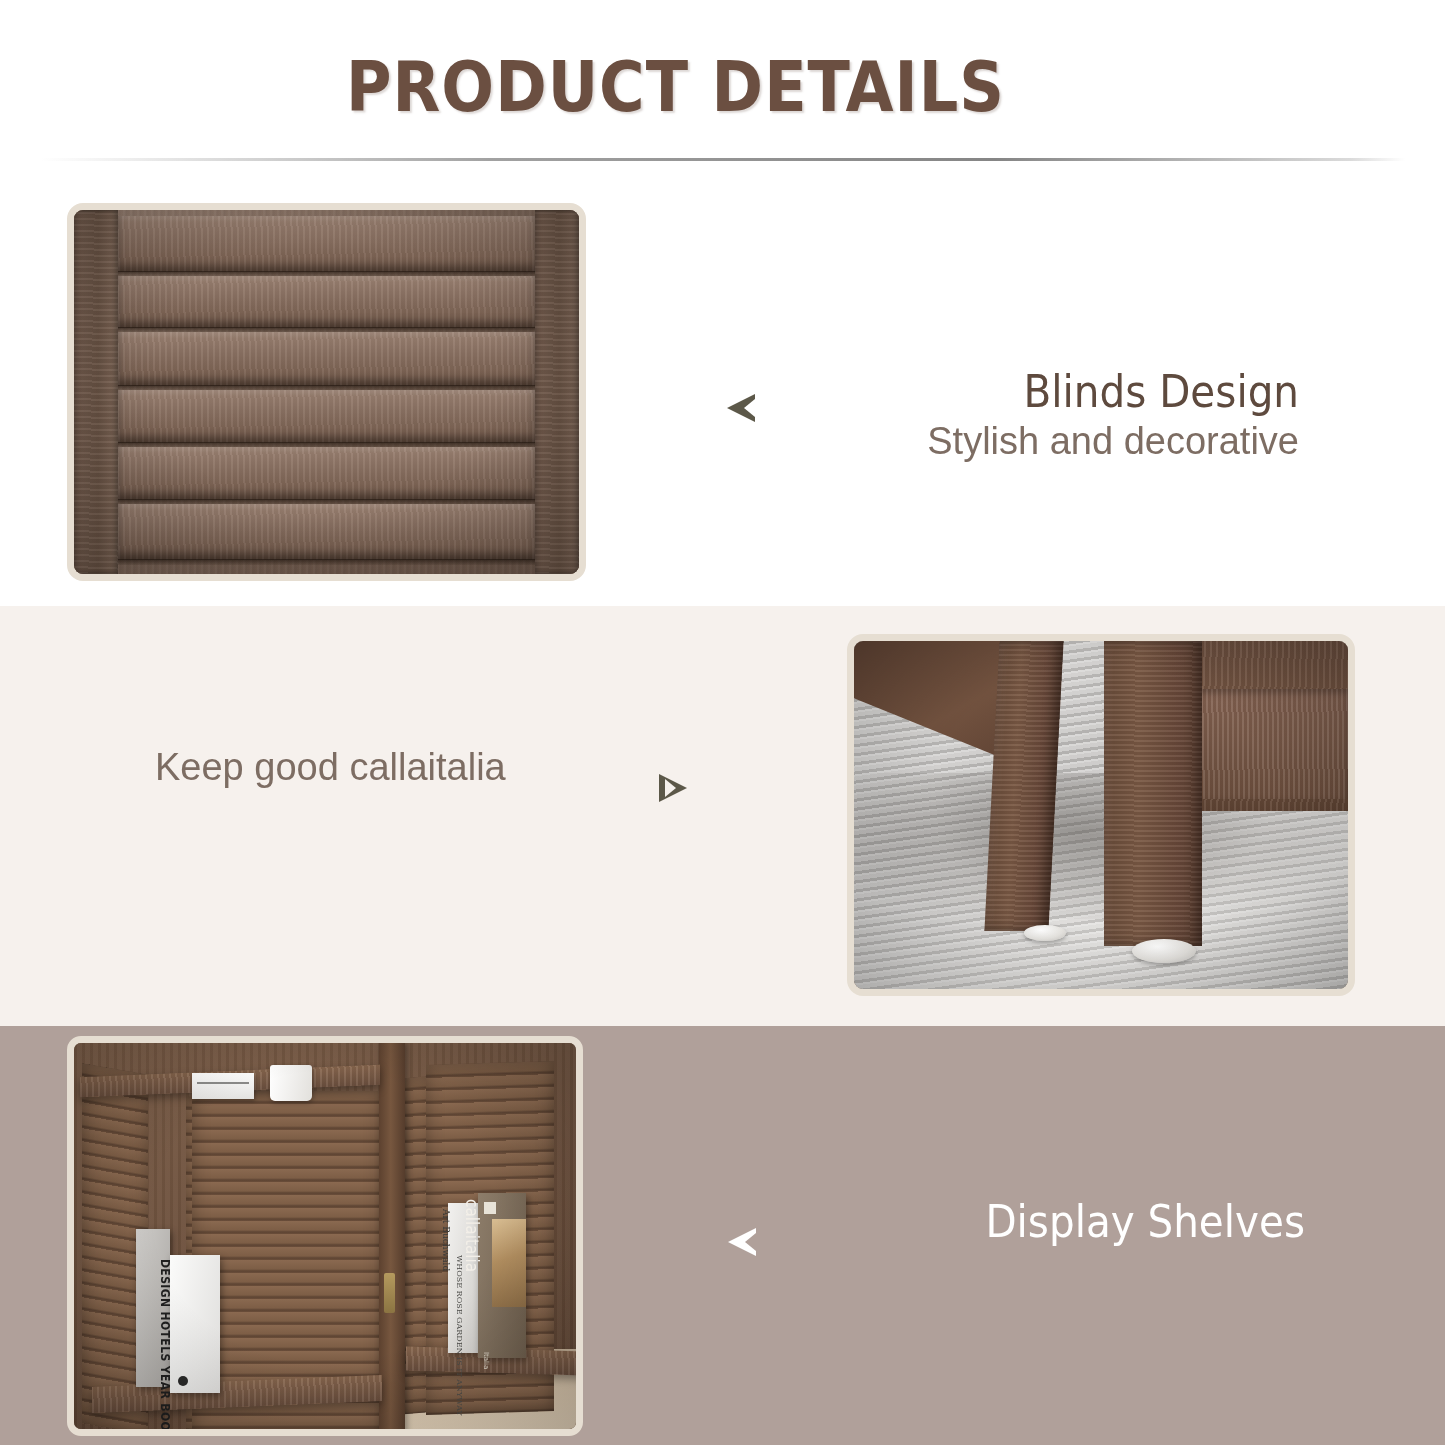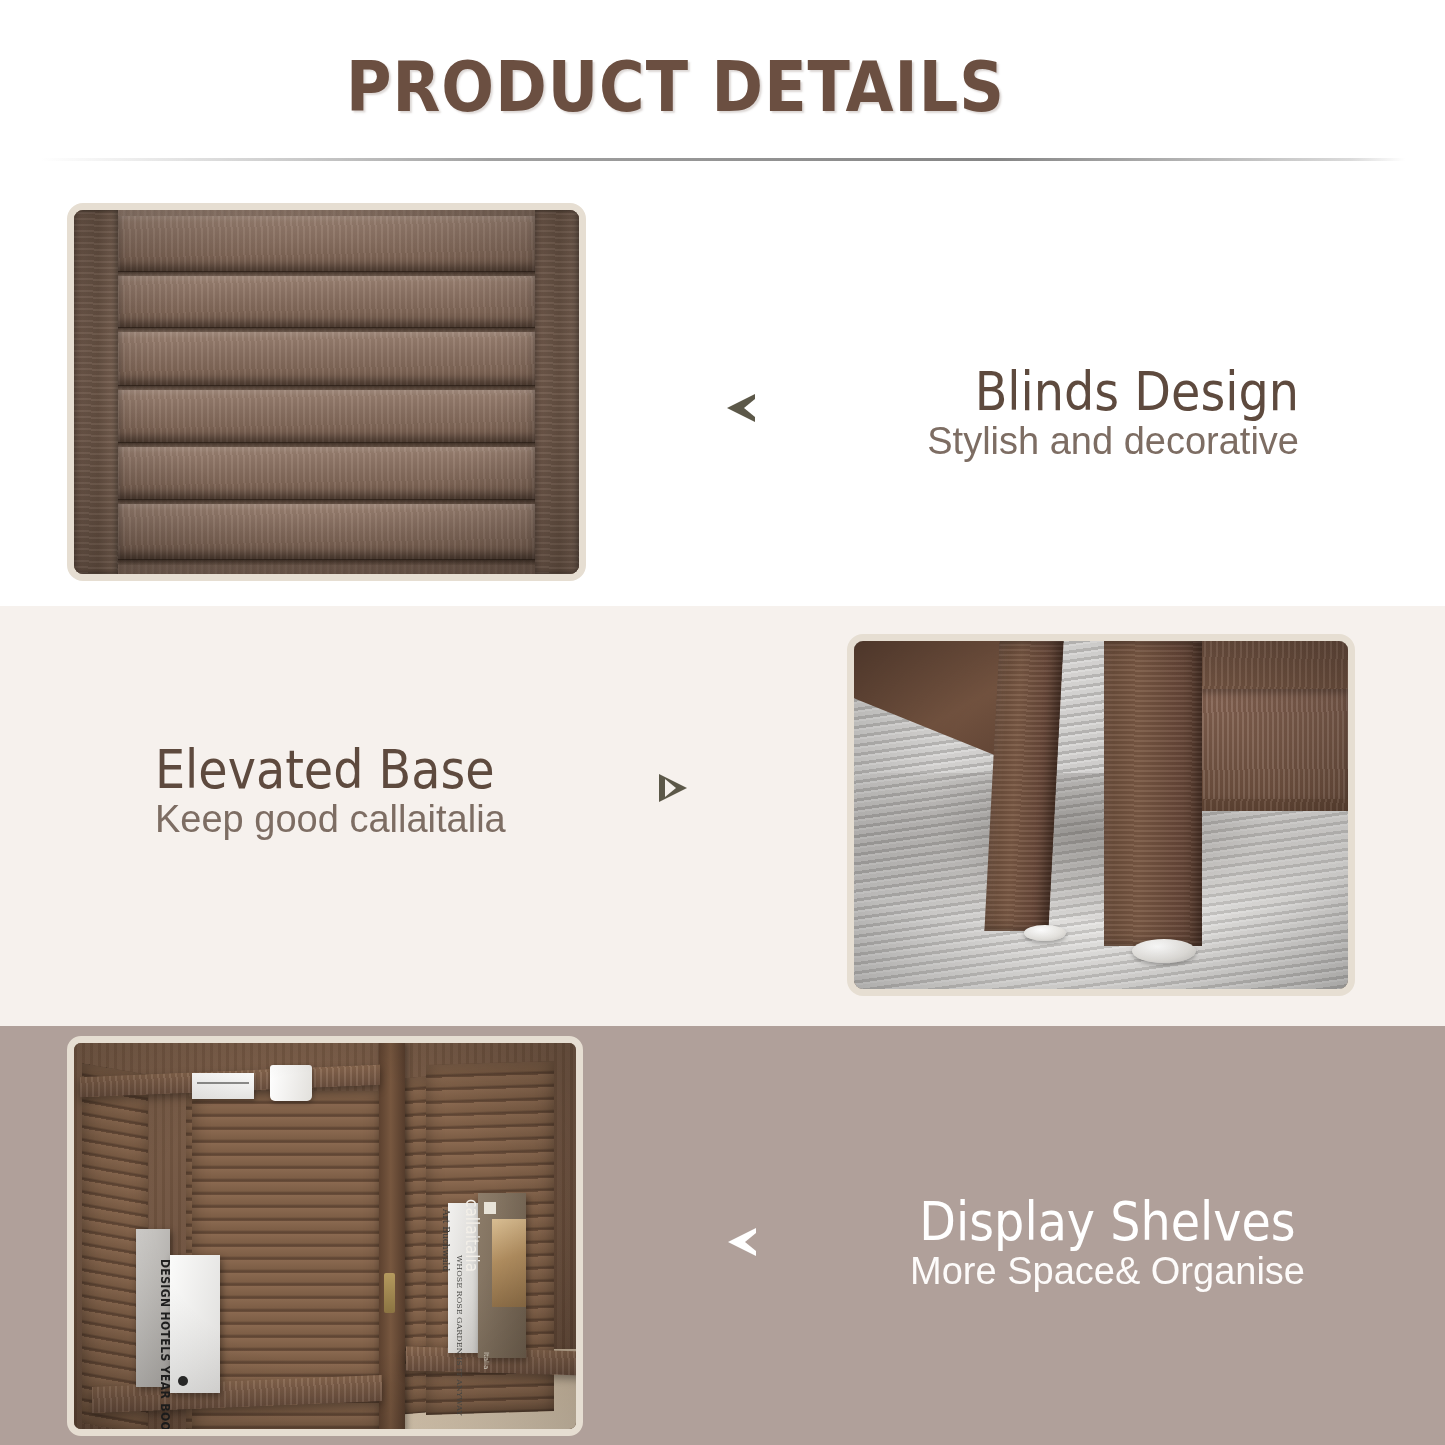--- a/index.html
+++ b/index.html
@@ -239,21 +239,21 @@
   }
   .photo-vignette {
     position:absolute; inset:0; pointer-events:none;
     background:radial-gradient(ellipse at 50% 45%, rgba(0,0,0,0) 48%, rgba(0,0,0,0.22) 100%);
   }
 
   
   .caption { position:absolute; }
   .cap-title {
     font-family:"DejaVu Sans Condensed","Liberation Sans",sans-serif;
-    font-size:53px; line-height:52px; color:#5e4a3e; white-space:nowrap;
+    font-size:45px; line-height:52px; color:#5e4a3e; white-space:nowrap;
   }
   .cap-sub {
     font-family:Liberation Sans, sans-serif;
     font-size:38px; line-height:46px; color:#7d6d63; white-space:nowrap;
   }
   .cap-white .cap-title { color:#ffffff; }
   .cap-white .cap-sub   { color:#fdfbfa; }
 
   .cap-blinds  { top:366px;  right:146px; text-align:right; }
   .cap-base    { top:744px;  left:155px;  text-align:left; }
@@ -311,21 +311,20 @@
 
 <div class="arrow arrow-left arrow-1"></div>
 <div class="notch notch-l"></div>
 
 <div class="caption cap-blinds">
   <div class="cap-title">Blinds Design</div>
   <div class="cap-sub">Stylish and decorative</div>
 </div>
 
 <div class="caption cap-base">
-  <div class="cap-title">Elevated Base</div>
   <div class="cap-sub">Keep good callaitalia</div>
 </div>
 
 <div class="arrow arrow-right arrow-2"></div>
 <div class="notch notch-r"></div>
 
 <div class="photo photo-base">
   <div class="inner">
     <div class="floor"></div>
     <div class="floor-shadow"></div>
@@ -381,14 +380,13 @@
 
     <div class="photo-vignette"></div>
   </div>
 </div>
 
 <div class="arrow arrow-left white arrow-3"></div>
 <div class="notch notch-l3"></div>
 
 <div class="caption cap-shelf cap-white">
   <div class="cap-title">Display Shelves</div>
-  <div class="cap-sub">More Space&amp; Organise</div>
 </div>
 
 </body></html>

